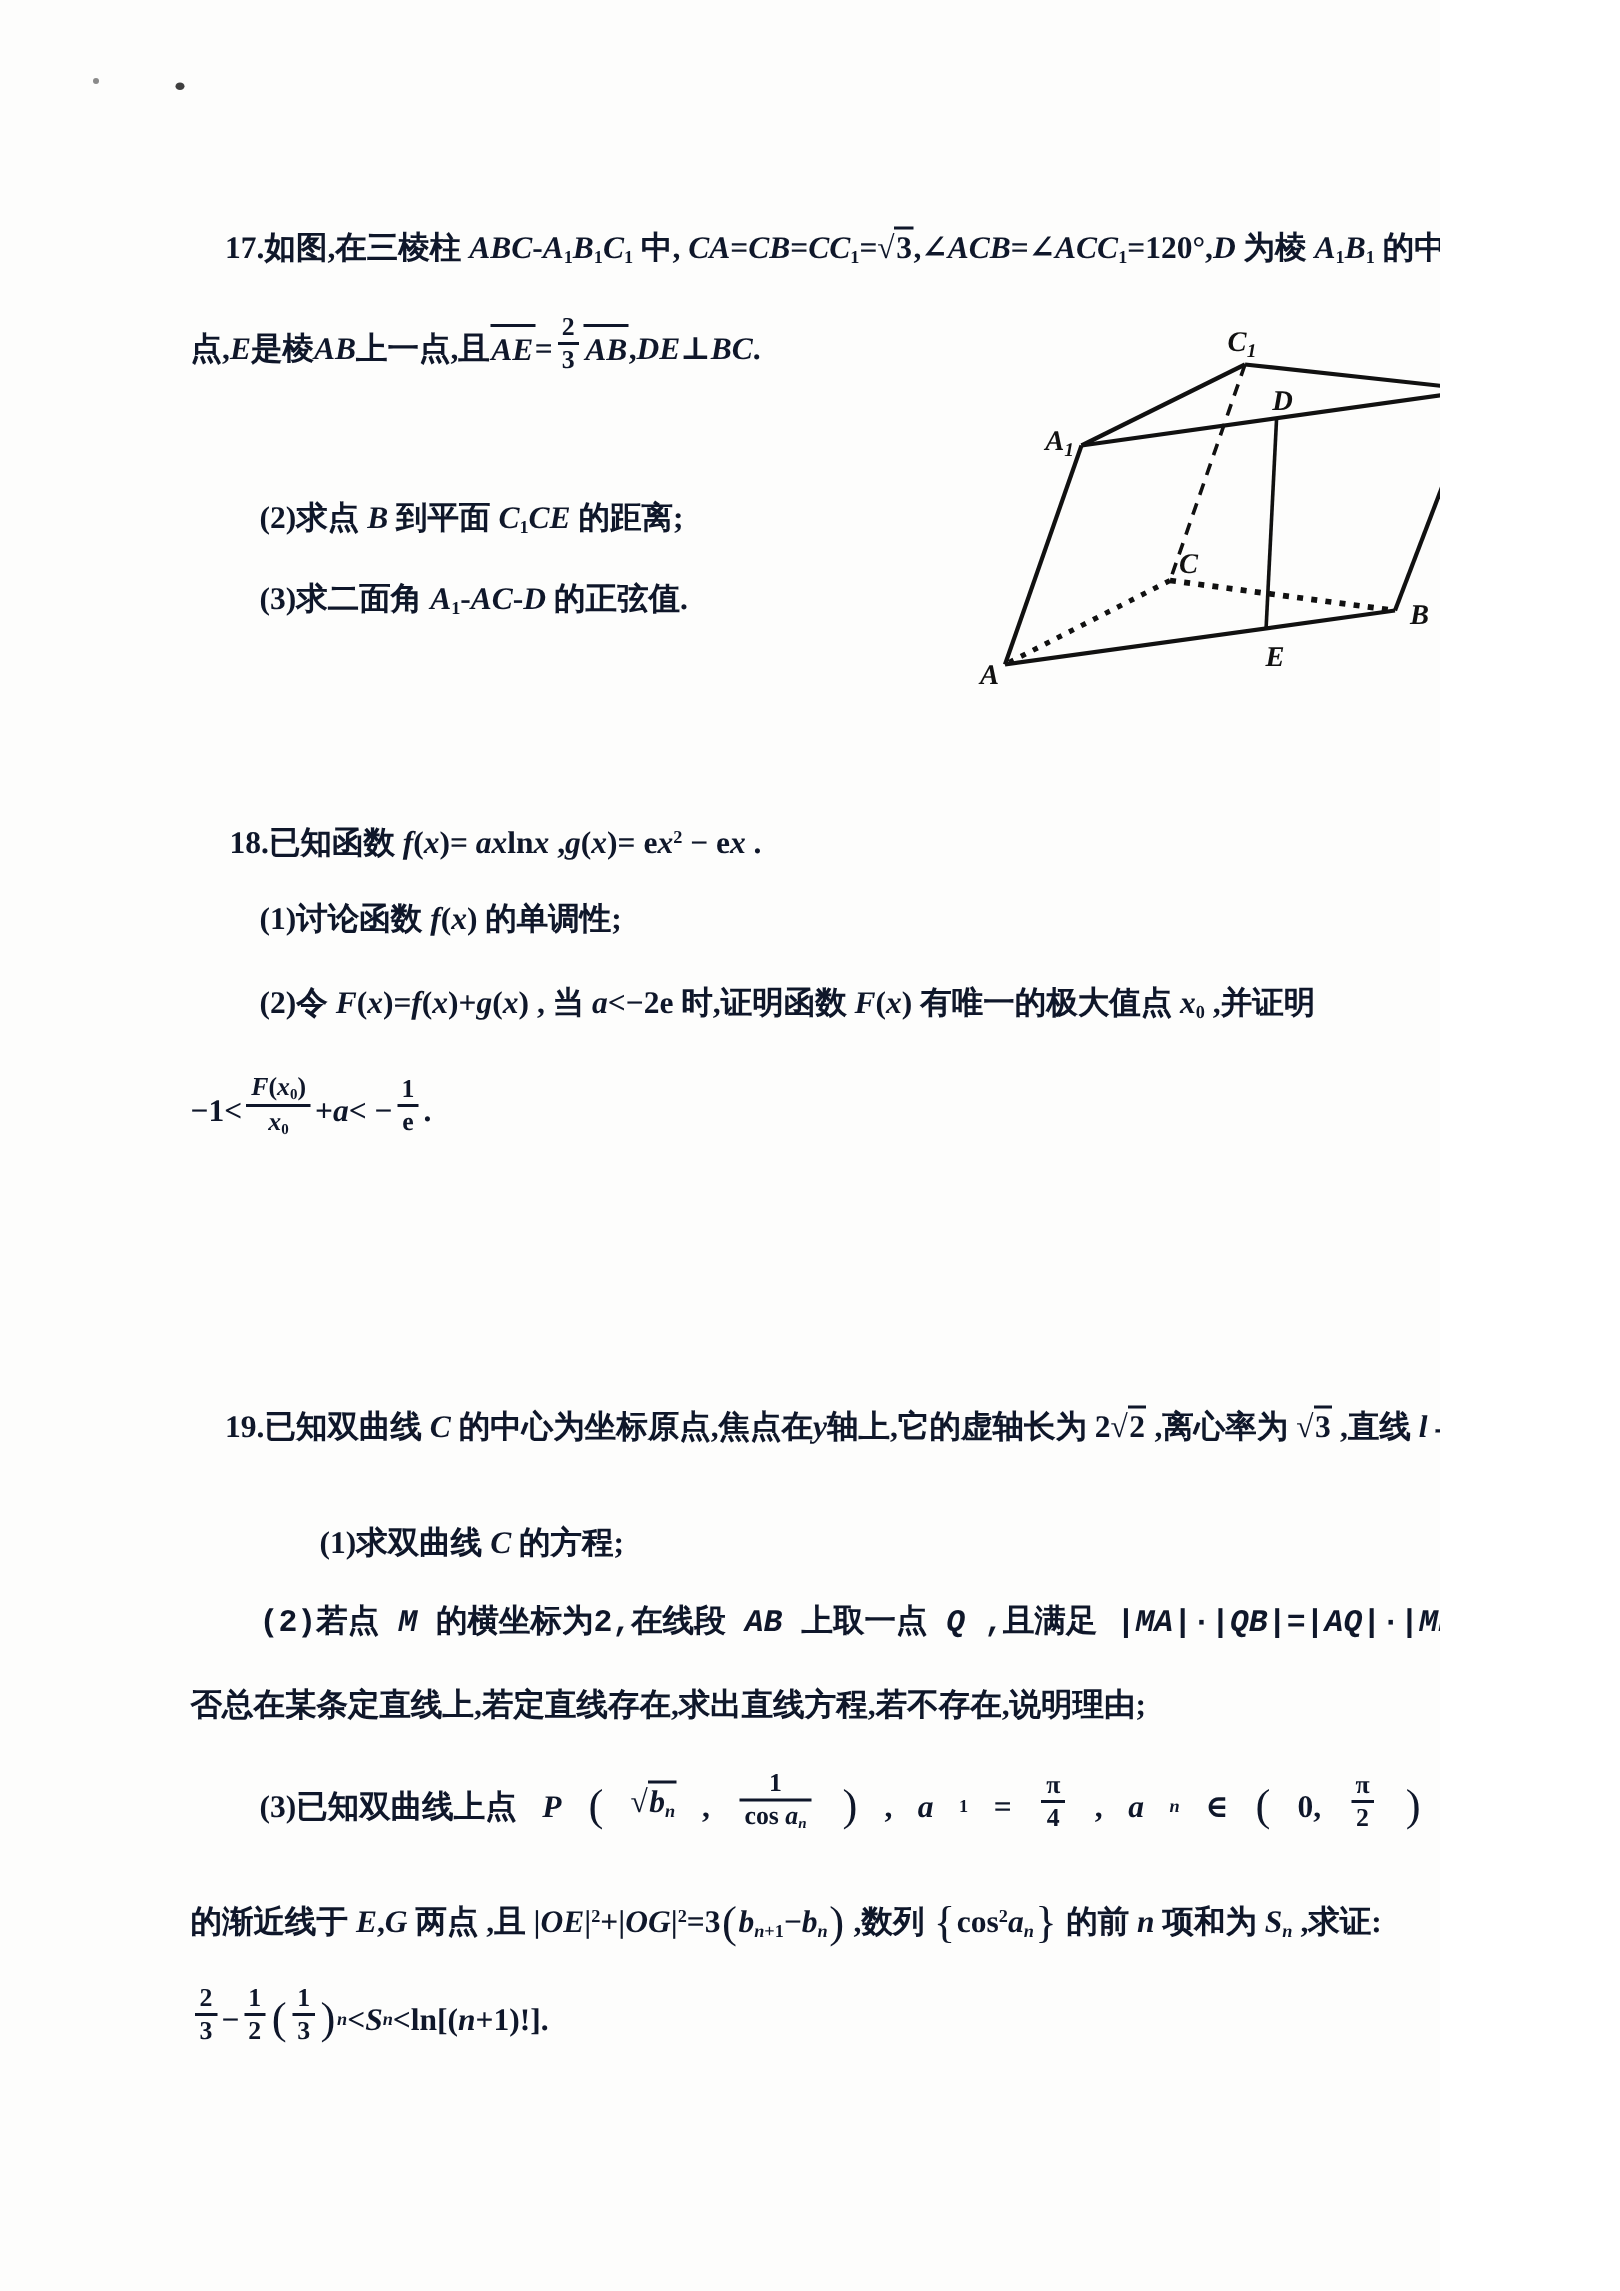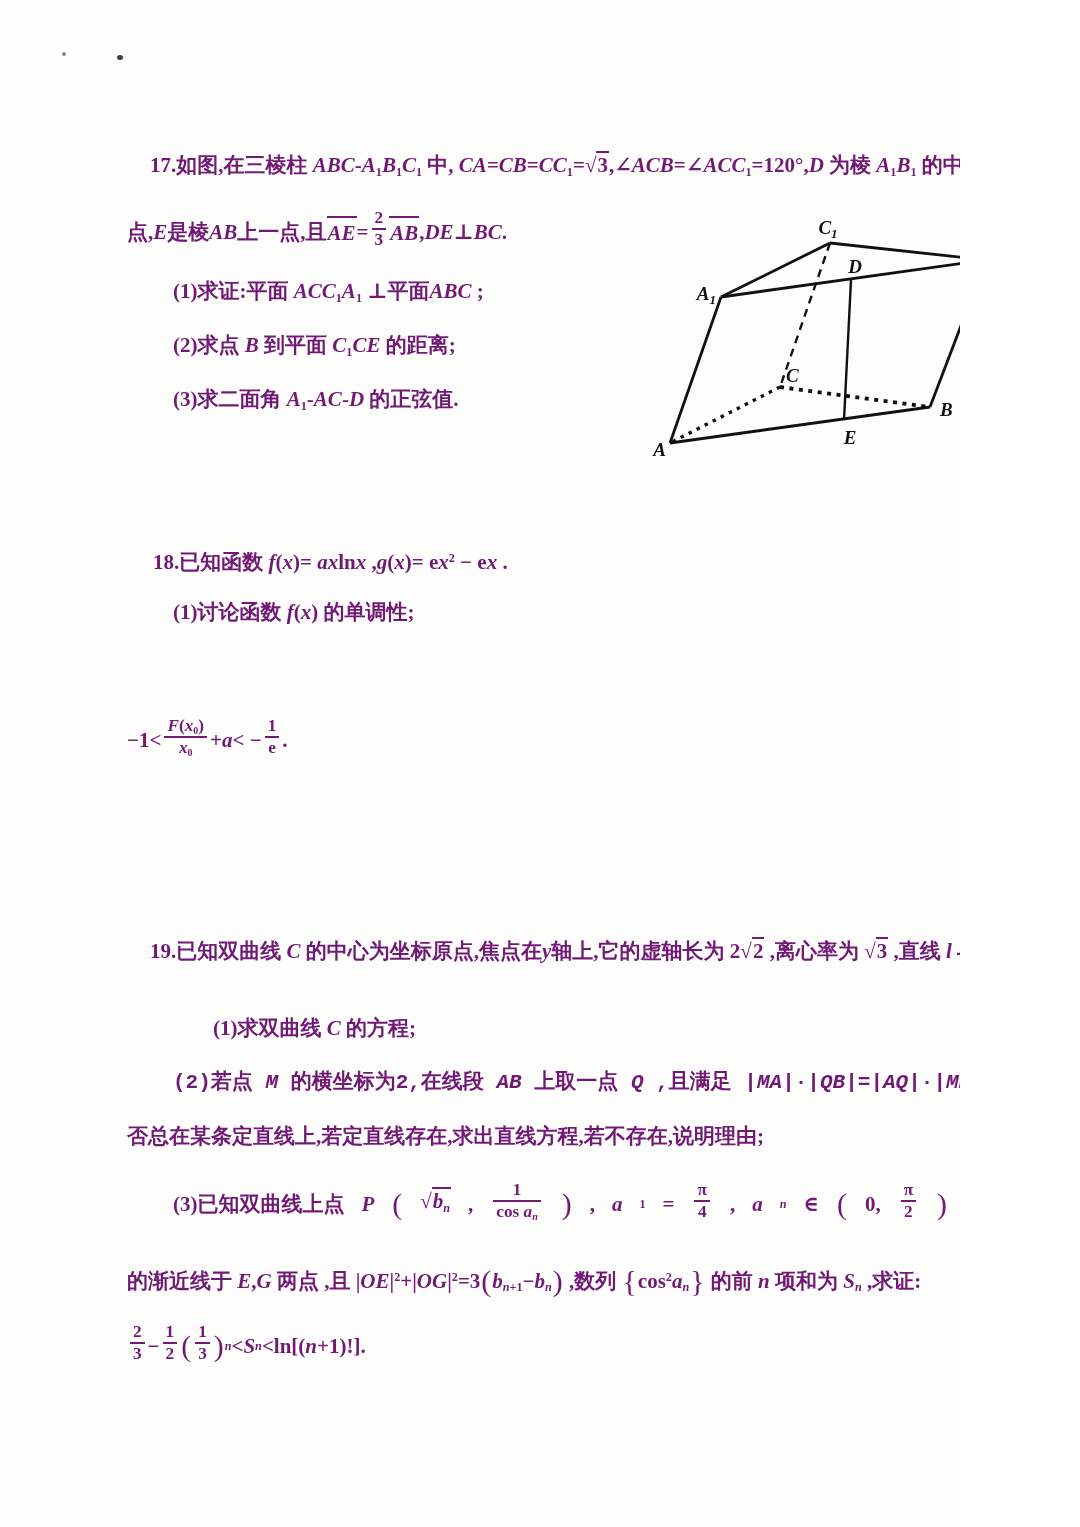--- a/index.html
+++ b/index.html
@@ -1,21 +1,21 @@
 <!DOCTYPE html>
 <html><head>
 <meta charset="utf-8">
 <style>
   html,body{margin:0;padding:0;background:#ffffff;}
   .page{
     position:relative;
     width:960px;height:1527px;
     background:#fdfdfc;
     font-family:"Liberation Serif","DejaVu Serif",serif;
-    color:#701a75;
+    color:#0f172a;
     font-weight:bold;
     overflow:hidden;
   }
   .line{
     position:absolute;
     white-space:nowrap;
     font-size:21px;
     line-height:30px;
   }
   .fs21{font-size:21px;}
@@ -48,21 +48,20 @@
 <div class="page">
 
   <div class="speck s1"></div>
   <div class="speck s2"></div>
 
   <div class="line fs21" style="left:150px;top:150px;">17.如图,在三棱柱 <span class="i">ABC</span>-<span class="i">A</span><span class="sub">1</span><span class="i">B</span><span class="sub">1</span><span class="i">C</span><span class="sub">1</span> 中, <span class="i">CA</span>=<span class="i">CB</span>=<span class="i">CC</span><span class="sub">1</span>=<span class="sqrt">√<span class="over">3</span></span>,∠<span class="i">ACB</span>=∠<span class="i">ACC</span><span class="sub">1</span>=120°,<span class="i">D</span> 为棱 <span class="i">A</span><span class="sub">1</span><span class="i">B</span><span class="sub">1</span> 的中</div>
   <div class="line" style="left:127px;top:204px;height:56px;display:flex;align-items:center;">点, <span class="i">E</span> 是棱 <span class="i">AB</span> 上一点,且 <span class="over"><span class="i">AE</span></span> = <span class="frac">
         <span class="num">2</span>
         <span class="den">3</span>
       </span><span class="over"><span class="i">AB</span></span>,<span class="i">DE</span>⊥<span class="i">BC</span>.</div>
-  <div class="line" style="left:173px;top:276px;">(1)求证:平面 <span class="i">ACC</span><span class="sub">1</span><span class="i">A</span><span class="sub">1</span> ⊥平面<span class="i">ABC</span> ;</div>
   <div class="line" style="left:173px;top:330px;">(2)求点 <span class="i">B</span> 到平面 <span class="i">C</span><span class="sub">1</span><span class="i">CE</span> 的距离;</div>
   <div class="line" style="left:173px;top:384px;">(3)求二面角 <span class="i">A</span><span class="sub">1</span>-<span class="i">AC</span>-<span class="i">D</span> 的正弦值.</div>
 
   <div class="figure">
     <svg width="400" height="255" viewBox="0 0 400 255">
 
       <line x1="83" y1="85" x2="192" y2="31" stroke="#111" stroke-width="2.8"></line>
       <line x1="192" y1="31" x2="348" y2="48" stroke="#111" stroke-width="2.8"></line>
       <line x1="83" y1="85" x2="348" y2="48" stroke="#111" stroke-width="2.8"></line>
       <line x1="32" y1="231" x2="83" y2="85" stroke="#111" stroke-width="2.8"></line>
@@ -80,20 +79,21 @@
       <text x="217" y="61" text-anchor="middle"><tspan>D</tspan></text>
       <text x="148" y="170" text-anchor="start"><tspan>C</tspan></text>
       <text x="302" y="204" text-anchor="start"><tspan>B</tspan></text>
       <text x="212" y="232" text-anchor="middle"><tspan>E</tspan></text>
       <text x="28" y="244" text-anchor="end"><tspan>A</tspan></text>
     </svg>
   </div>
 
   <div class="line" style="left:153px;top:543px;">18.已知函数 <span class="i">f</span>(<span class="i">x</span>)= <span class="i">ax</span>ln<span class="i">x</span> ,<span class="i">g</span>(<span class="i">x</span>)= e<span class="i">x</span><span class="sup">2</span> − e<span class="i">x</span> .</div>
   <div class="line" style="left:173px;top:597px;">(1)讨论函数 <span class="i">f</span>(<span class="i">x</span>) 的单调性;</div>
+  <div class="line" style="left:173px;top:653px;">(2)令 <span class="i">F</span>(<span class="i">x</span>)=<span class="i">f</span>(<span class="i">x</span>)+<span class="i">g</span>(<span class="i">x</span>) , 当 <span class="i">a</span>&lt;−2e 时,证明函数 <span class="i">F</span>(<span class="i">x</span>) 有唯一的极大值点 <span class="i">x</span><span class="sub">0</span> ,并证明</div>
   <div class="line" style="left:127px;top:706px;height:68px;display:flex;align-items:center;">−1&lt; <span class="frac">
         <span class="num"><span class="i">F</span>(<span class="i">x</span><span class="sub">0</span>)</span>
         <span class="den"><span class="i">x</span><span class="sub">0</span></span>
       </span> +<span class="i">a</span>&lt; − <span class="frac">
         <span class="num">1</span>
         <span class="den">e</span>
       </span> .</div>
 
   <div class="line fs21" style="left:150px;top:910px;margin-top:26px;">19.已知双曲线 <span class="i">C</span> 的中心为坐标原点,焦点在<span class="i">y</span>轴上,它的虚轴长为 2<span class="sqrt">√<span class="over">2</span></span> ,离心率为 <span class="sqrt">√<span class="over">3</span></span> ,直线 <span class="i">l</span> 与</div>
   <div class="line" style="left:173px;top:1013px;margin-left:40px;">(1)求双曲线 <span class="i">C</span> 的方程;</div>

